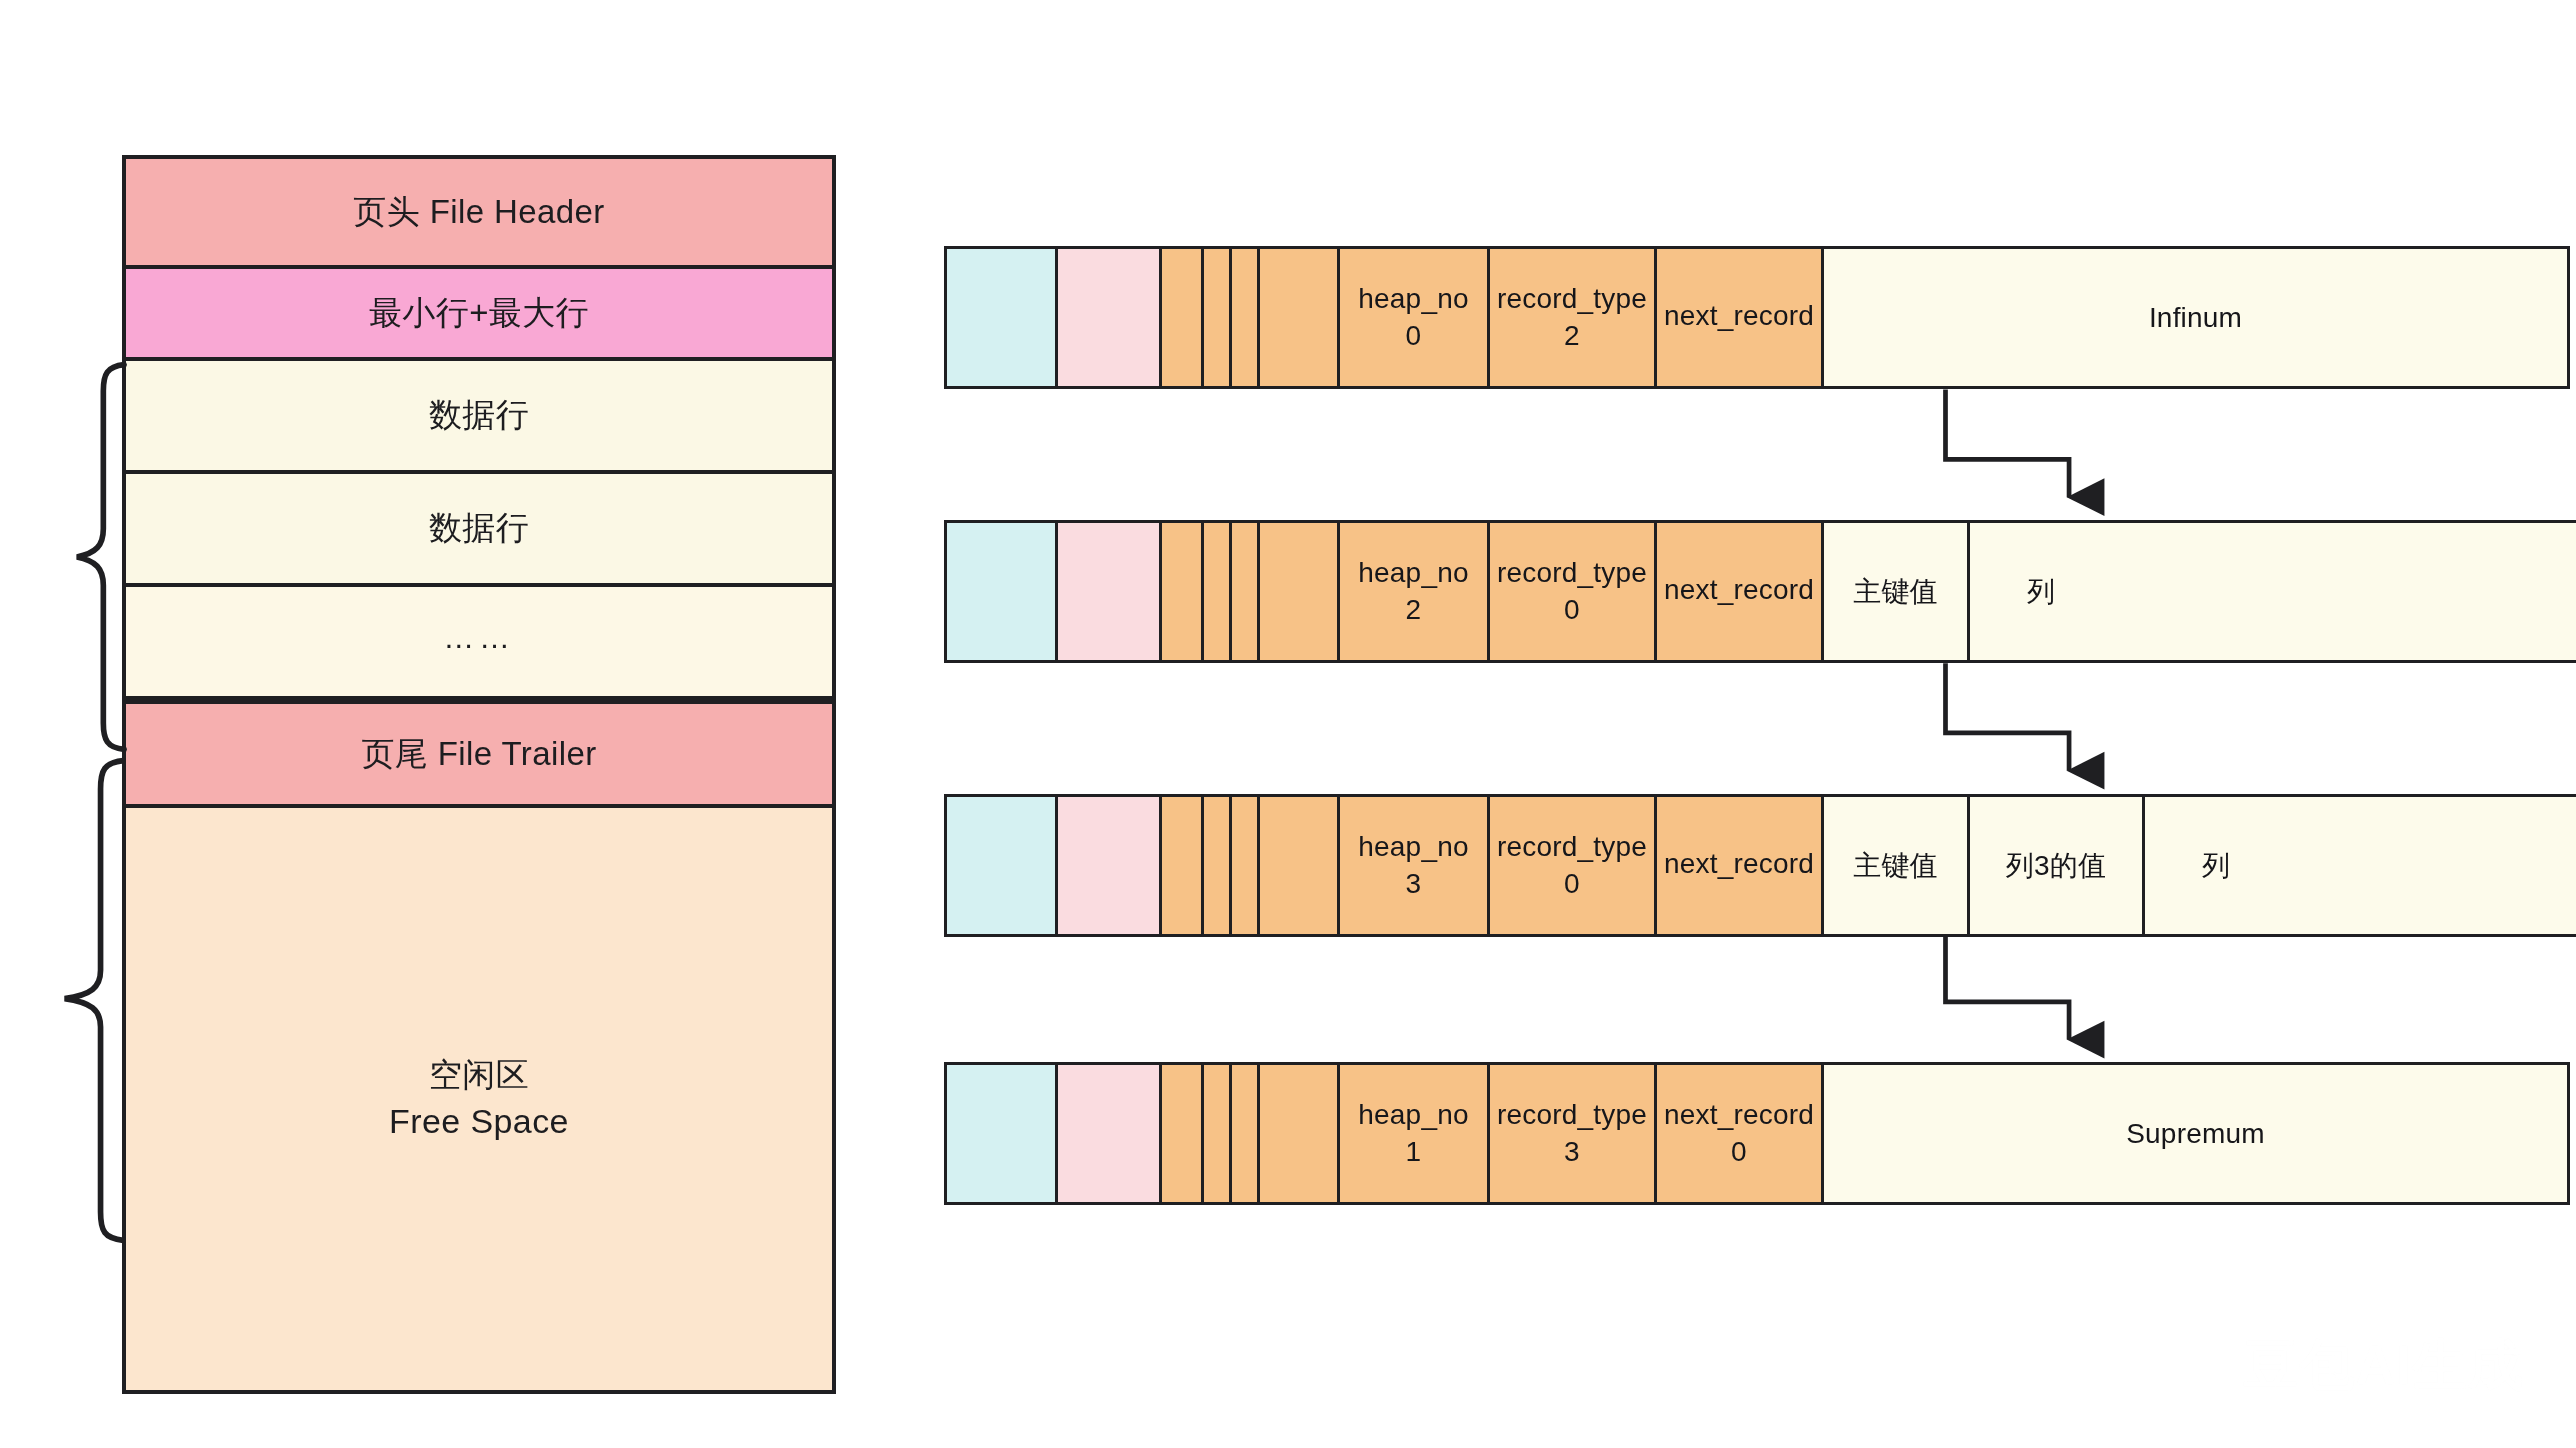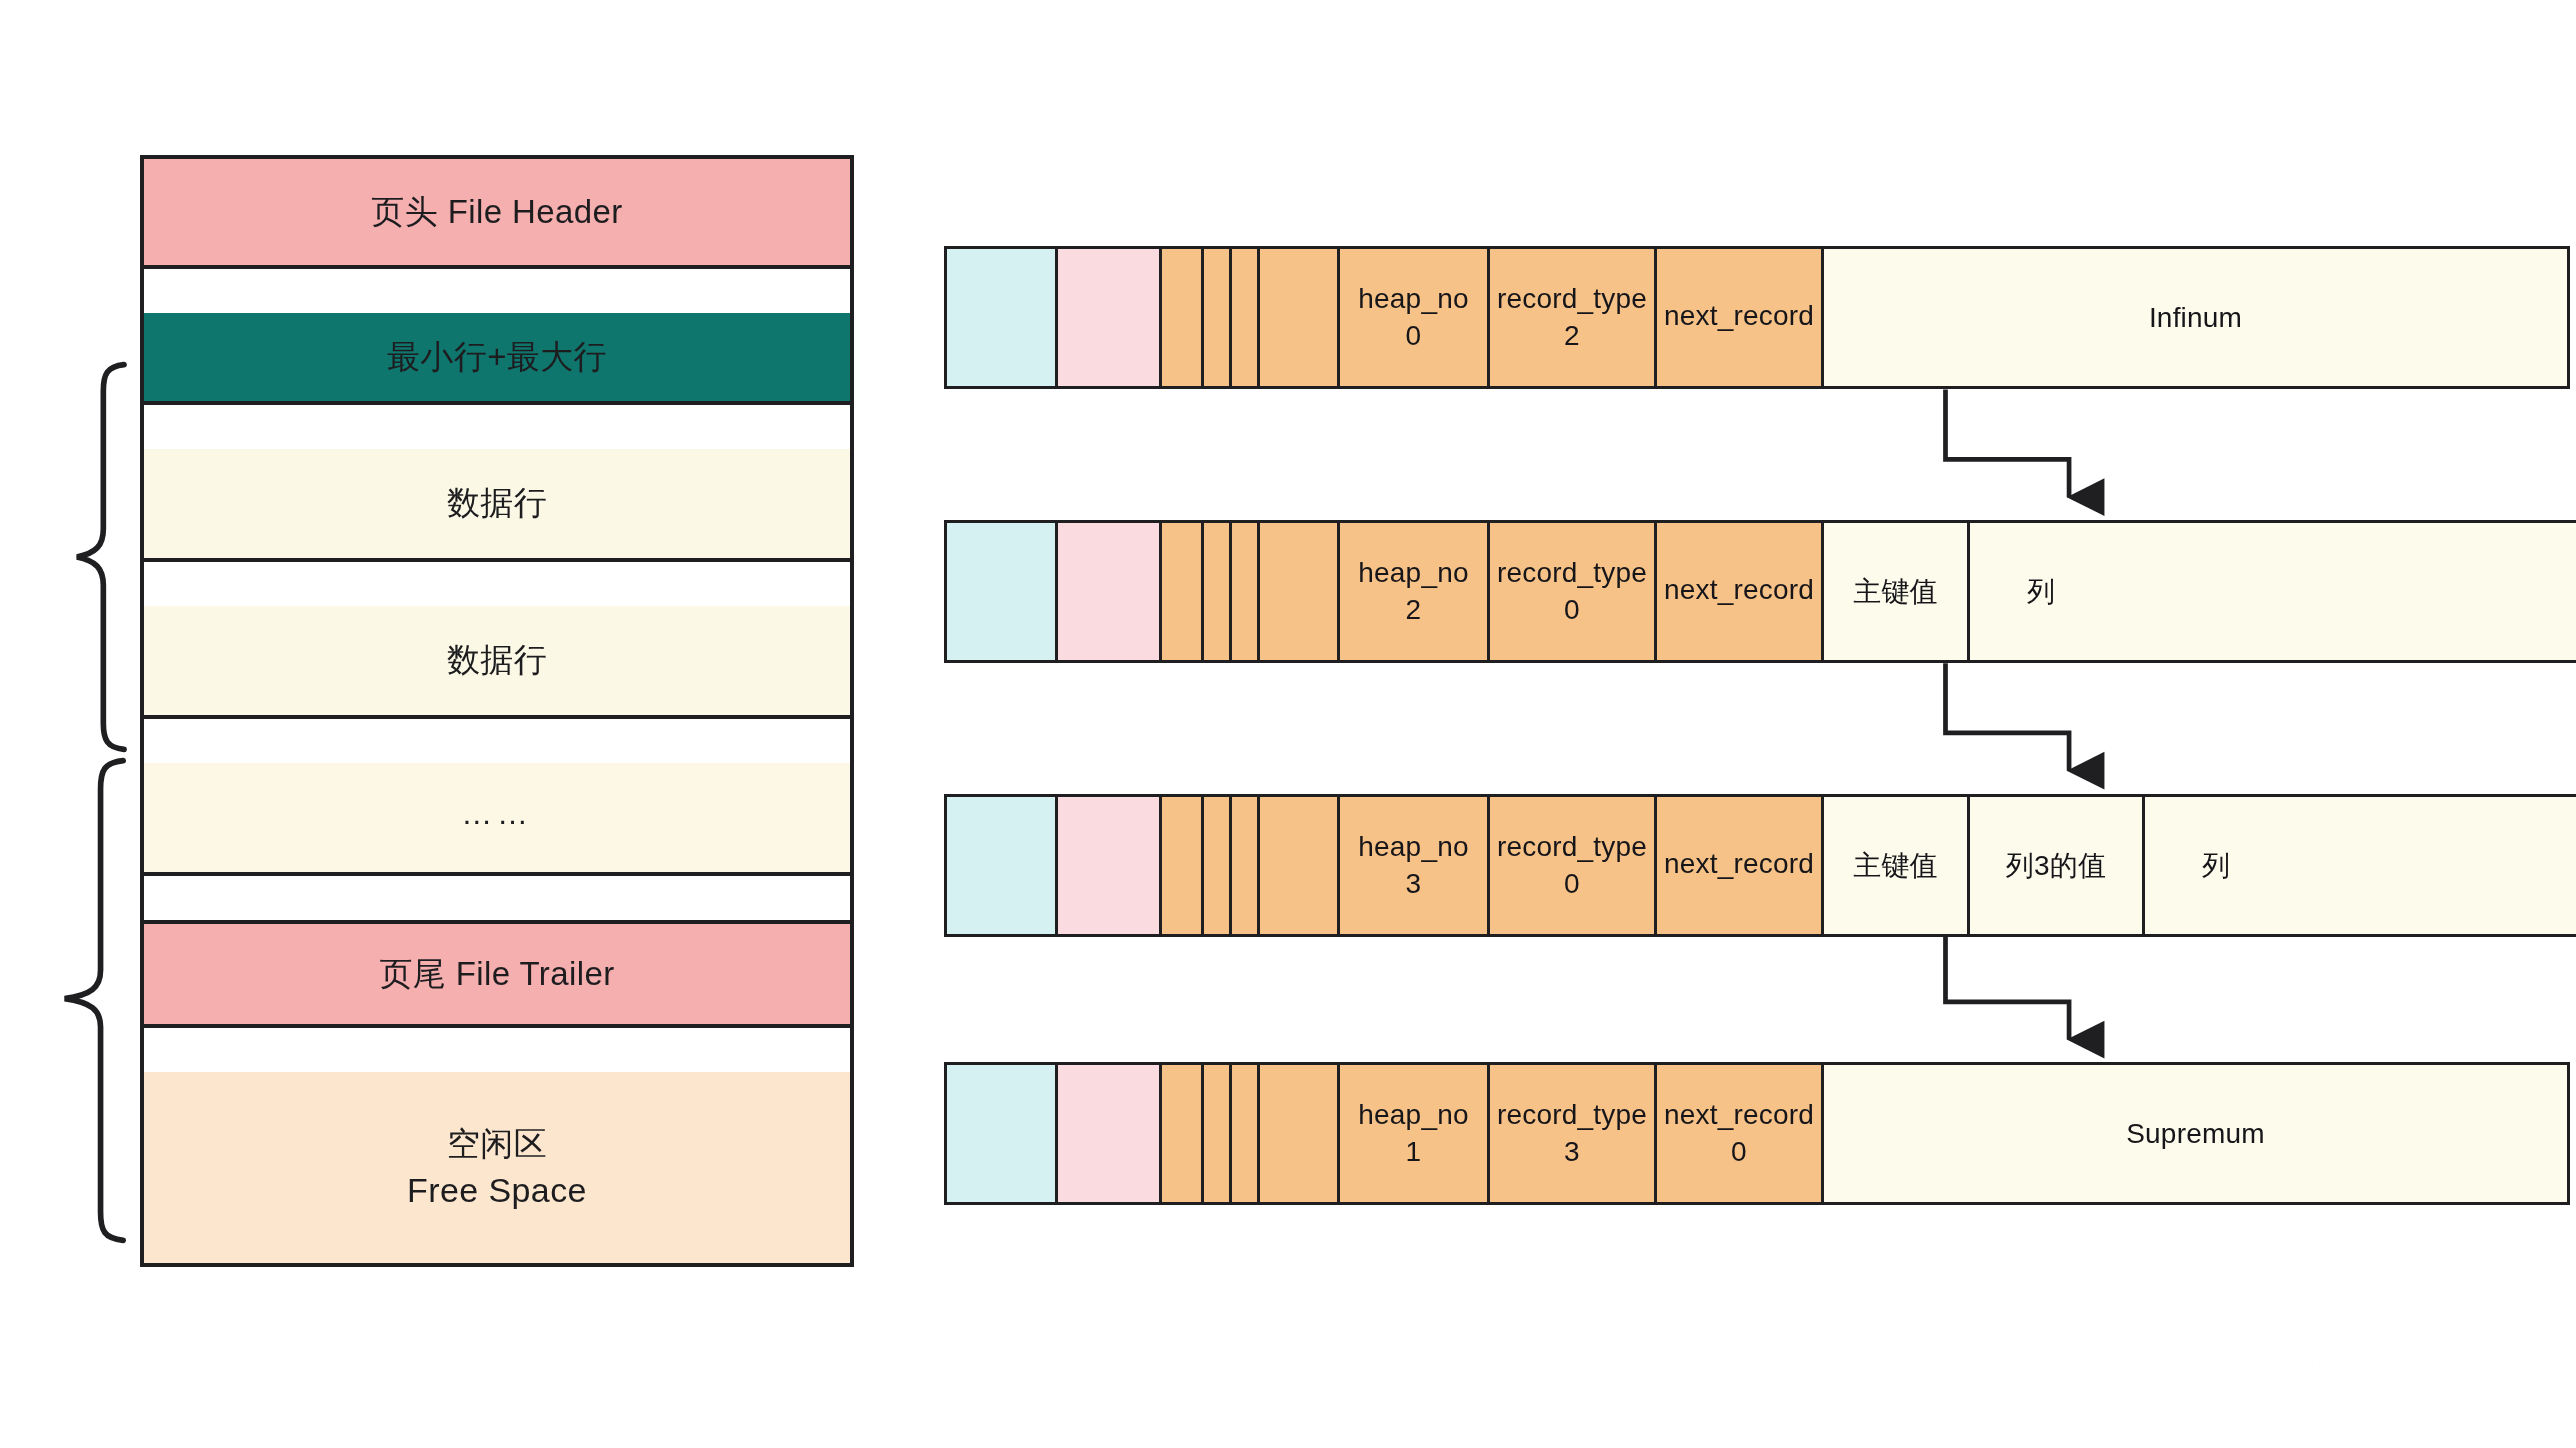--- a/index.html
+++ b/index.html
@@ -12,46 +12,45 @@
     height: 1448px;
     position: relative;
     overflow: hidden;
     font-family: "Liberation Sans", "DejaVu Sans", sans-serif;
     color: #1c1c1c;
   }
 
   
   #page-panel {
     position: absolute;
-    left: 140px;
+    left: 122px;
     top: 155px;
     width: 714px;
-    height: 1112px;
+    height: 1239px;
     box-sizing: border-box;
     border: 4.7px solid #1f1f22;
     display: flex;
     flex-direction: column;
-    gap: 44px;
   }
   .page-row {
     box-sizing: border-box;
     display: flex;
     align-items: center;
     justify-content: center;
     text-align: center;
     border-bottom: 4.7px solid #1f1f22;
     font-size: 33px;
     line-height: 1.28;
     letter-spacing: 0.4px;
     color: #1d1d20;
   }
   .page-row:last-child { border-bottom: none; }
 
   .r-header   { background: #F6AFAF; height: 110px; }
-  .r-minmax   { background: #0f766e; height: 92px; }
+  .r-minmax   { background: #f9a8d4; height: 92px; }
   .r-data     { background: #FBF8E5; height: 113px; }
   .r-dots     { background: #FDF8E6; height: 113px; }
   .r-free     { background: #FCE6CE; flex: 1 1 auto; }
   .r-trailer  { background: #F6AFAF; height: 108px; border-top: 4.7px solid #1f1f22; }
 
   .dots-glyph {
     letter-spacing: 4.7px;
     font-size: 31px;
     transform: translateY(-3.8px);
   }

